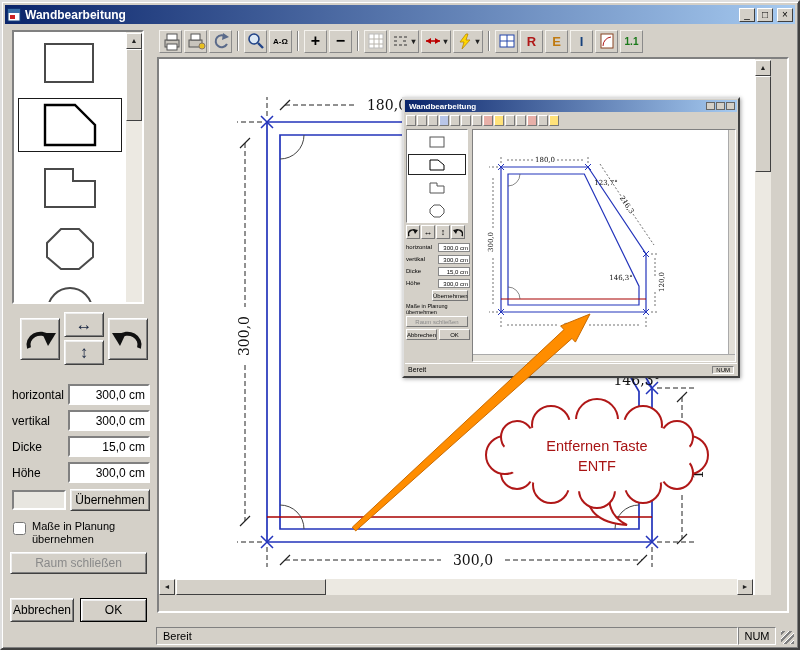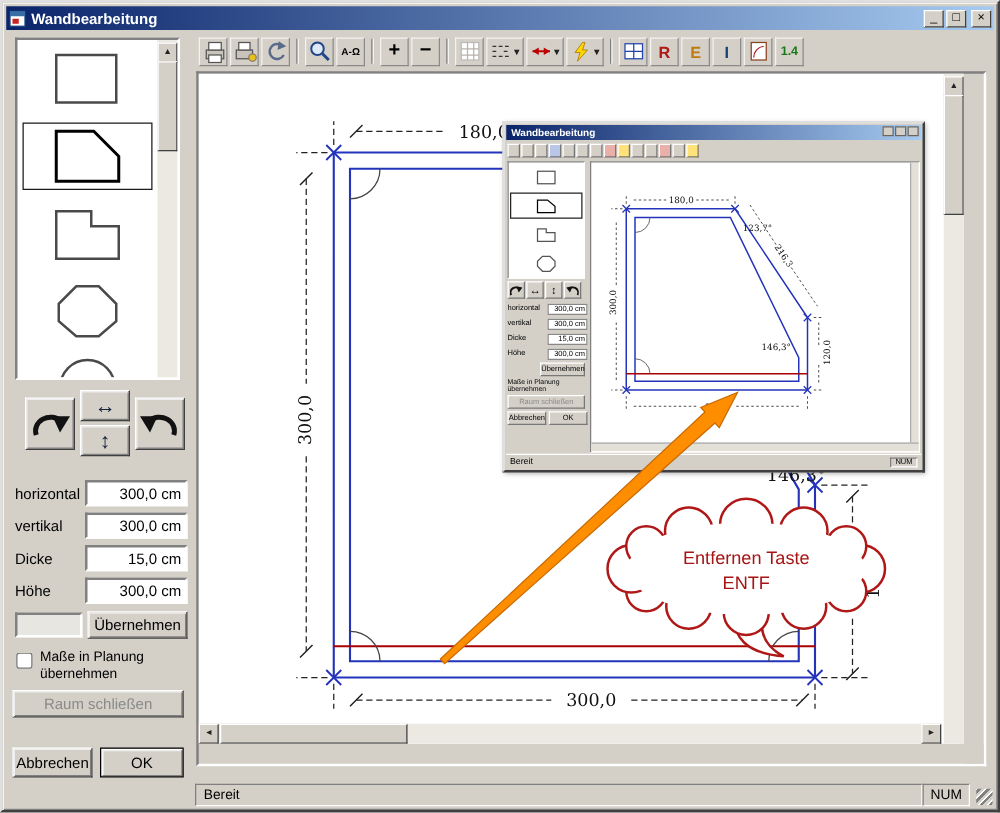--- a/index.html
+++ b/index.html
@@ -209,21 +209,21 @@
       </div>
     <div class="tool" style="color:#b01818;font-size:13px;">R</div>
     <div class="tool" style="color:#c07a10;font-size:13px;">E</div>
     <div class="tool" style="color:#16407c;font-size:13px;">I</div>
     <div class="tool">
         <svg width="20" height="20">
           <rect x="4" y="3" width="12" height="14" fill="#fff" stroke="#884422"></rect>
           <path d="M6,15 A9,9 0 0 1 14,6" fill="none" stroke="#b01818"></path>
         </svg>
       </div>
-    <div class="tool" style="color:#187818;font-size:10px;">1.4</div>
+    <div class="tool" style="color:#187818;font-size:10px;">1.1</div>
   </div>
 
   <div class="sidebar">
     <div class="shape-list">
       <div class="shape-items">
         <div class="shape-item">
           <svg width="58" height="48">
               <rect x="4" y="5" width="48" height="38" fill="none" stroke="#4a4a4a" stroke-width="2"></rect>
             </svg>
           </div>

